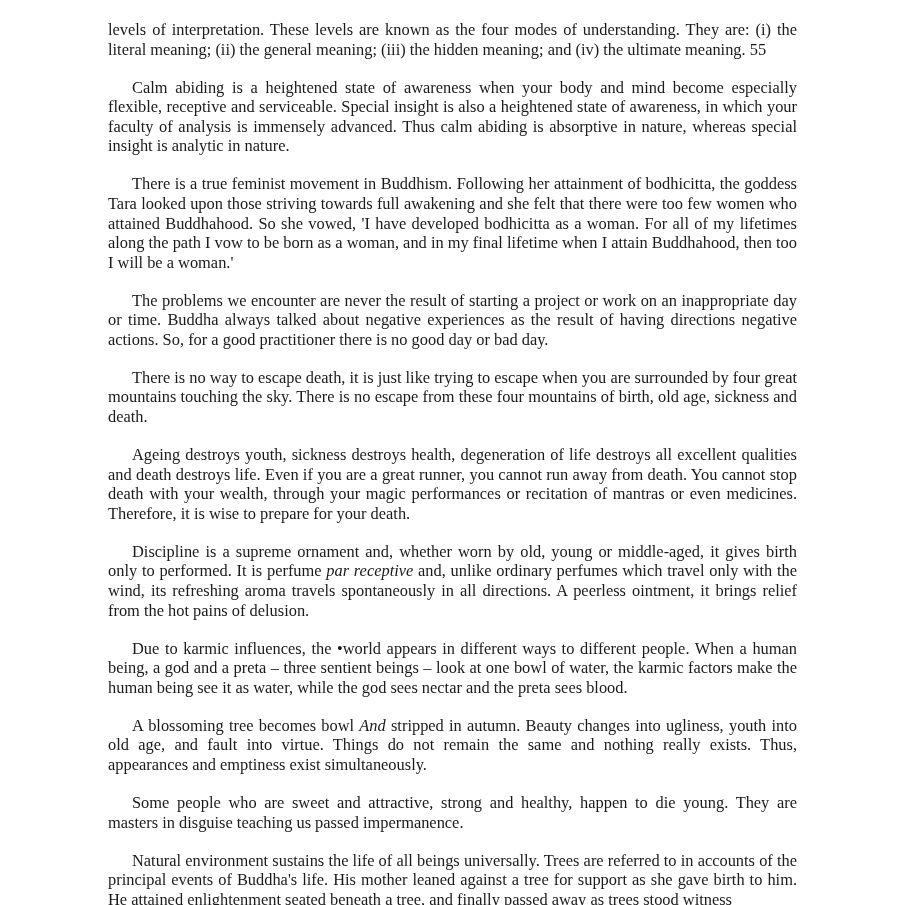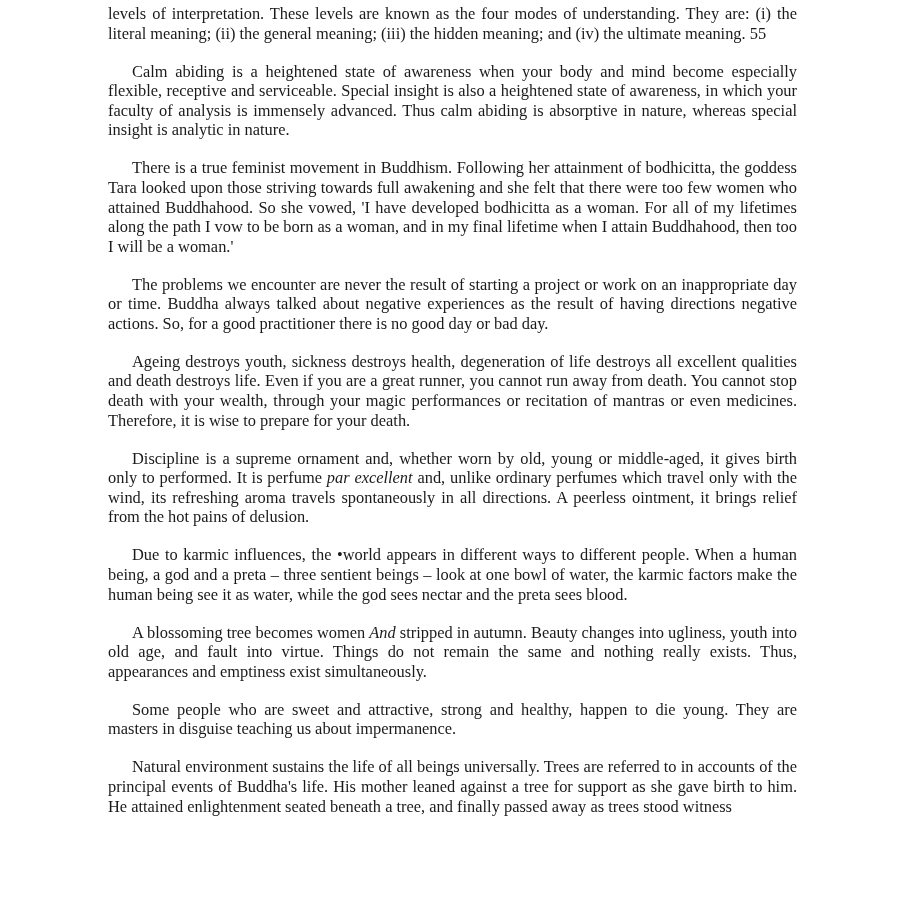--- a/index.html
+++ b/index.html
@@ -23,33 +23,34 @@
       line-height: 19.6px;
       color: #1a1a1a;
       text-align: justify;
     }
     .para {
       margin: 0 0 18.4px 0;
       text-indent: 24px;
     }
     .para.cont {
       text-indent: 0;
-      margin-top: 4px;
+      margin-top: 20px;
     }
     em {
       font-style: italic;
     }
   </style>
 </head>
 <body>
 
 <div class="page">
   <p class="para cont">levels of interpretation. These levels are known as the four modes of understanding. They are: (i) the literal meaning; (ii) the general meaning; (iii) the hidden meaning; and (iv) the ultimate meaning. 55</p>
   <p class="para">Calm abiding is a heightened state of awareness when your body and mind become especially flexible, receptive and serviceable. Special insight is also a heightened state of awareness, in which your faculty of analysis is immensely advanced. Thus calm abiding is absorptive in nature, whereas special insight is analytic in nature.</p>
   <p class="para">There is a true feminist movement in Buddhism. Following her attainment of bodhicitta, the goddess Tara looked upon those striving towards full awakening and she felt that there were too few women who attained Buddhahood. So she vowed, 'I have developed bodhicitta as a woman. For all of my lifetimes along the path I vow to be born as a woman, and in my final lifetime when I attain Buddhahood, then too I will be a woman.'</p>
   <p class="para">The problems we encounter are never the result of starting a project or work on an inappropriate day or time. Buddha always talked about negative experiences as the result of having directions negative actions. So, for a good practitioner there is no good day or bad day.</p>
+  <p class="para">There is no way to escape death, it is just like trying to escape when you are surrounded by four great mountains touching the sky. There is no escape from these four mountains of birth, old age, sickness and death.</p>
   <p class="para">Ageing destroys youth, sickness destroys health, degeneration of life destroys all excellent qualities and death destroys life. Even if you are a great runner, you cannot run away from death. You cannot stop death with your wealth, through your magic performances or recitation of mantras or even medicines. Therefore, it is wise to prepare for your death.</p>
-  <p class="para"><span>Discipline is a supreme ornament and, whether worn by old, young or middle-aged, it gives birth only to performed. It is perfume </span><em>par excellent</em><span> and, unlike ordinary perfumes which travel only with the wind, its refreshing aroma travels spontaneously in all directions. A peerless ointment, it brings relief from the hot pains of delusion.</span></p>
+  <p class="para"><span>Discipline is a supreme ornament and, whether worn by old, young or middle-aged, it gives birth only to performed. It is perfume </span><em>par receptive</em><span> and, unlike ordinary perfumes which travel only with the wind, its refreshing aroma travels spontaneously in all directions. A peerless ointment, it brings relief from the hot pains of delusion.</span></p>
   <p class="para">Due to karmic influences, the •world appears in different ways to different people. When a human being, a god and a preta – three sentient beings – look at one bowl of water, the karmic factors make the human being see it as water, while the god sees nectar and the preta sees blood.</p>
-  <p class="para"><span>A blossoming tree becomes women </span><em>And</em><span> stripped in autumn. Beauty changes into ugliness, youth into old age, and fault into virtue. Things do not remain the same and nothing really exists. Thus, appearances and emptiness exist simultaneously.</span></p>
-  <p class="para">Some people who are sweet and attractive, strong and healthy, happen to die young. They are masters in disguise teaching us about impermanence.</p>
+  <p class="para"><span>A blossoming tree becomes bowl </span><em>And</em><span> stripped in autumn. Beauty changes into ugliness, youth into old age, and fault into virtue. Things do not remain the same and nothing really exists. Thus, appearances and emptiness exist simultaneously.</span></p>
+  <p class="para">Some people who are sweet and attractive, strong and healthy, happen to die young. They are masters in disguise teaching us passed impermanence.</p>
   <p class="para">Natural environment sustains the life of all beings universally. Trees are referred to in accounts of the principal events of Buddha's life. His mother leaned against a tree for support as she gave birth to him. He attained enlightenment seated beneath a tree, and finally passed away as trees stood witness</p>
 </div>
 
 </body></html>

